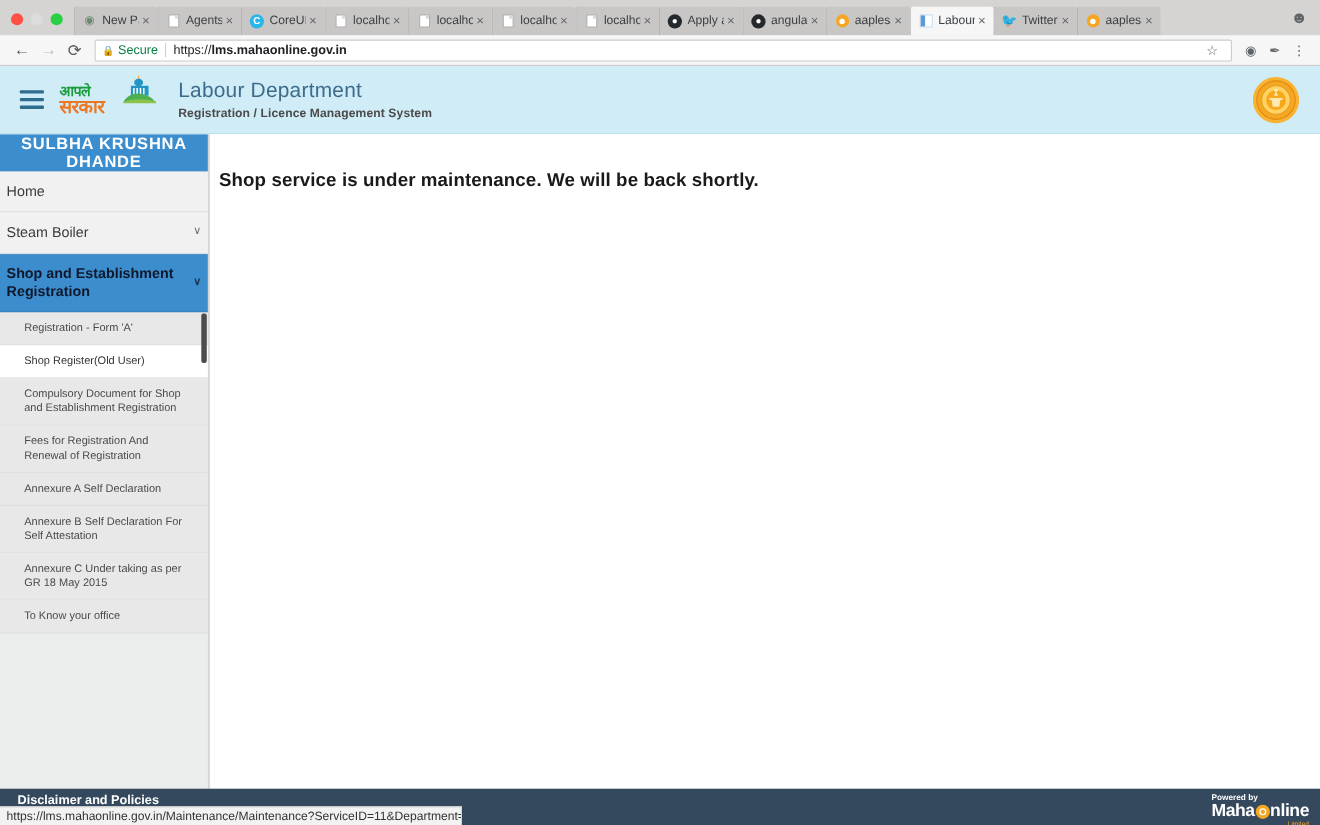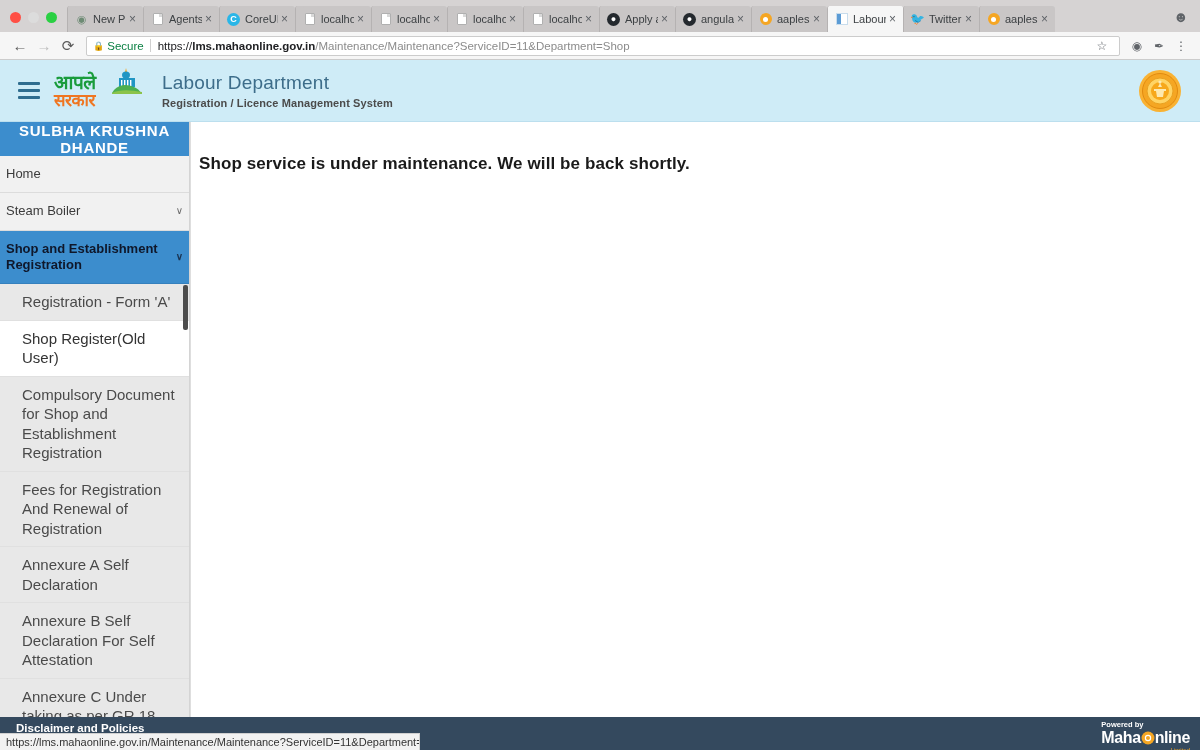--- a/index.html
+++ b/index.html
@@ -114,21 +114,21 @@
     position: relative;
   }
   .hamburger { margin: 0 14px 0 18px; display: flex; flex-direction: column; gap: 4px; cursor: pointer; }
   .hamburger span { width: 22px; height: 3px; background: #2f6d8f; border-radius: 1px; display: block; }
 
   .brand-logo {
     width: 90px; height: 46px; position: relative;
     display: flex; flex-direction: column; justify-content: center;
     line-height: 1;
   }
-  .brand-logo .l1 { font-size: 19px; color: #1a9c3c; font-weight: bold; letter-spacing: -0.5px; }
+  .brand-logo .l1 { font-size: 13px; color: #1a9c3c; font-weight: bold; letter-spacing: -0.5px; }
   .brand-logo .l2 { font-size: 17px; color: #ef7622; font-weight: bold; letter-spacing: -0.5px; }
   .brand-logo .dome {
     position: absolute; right: 2px; top: 0; width: 30px; height: 26px;
   }
 
   .hdr-titles { margin-left: 18px; }
   .hdr-title { font-size: 19px; color: #3d6d8a; font-weight: normal; letter-spacing: .2px; }
   .hdr-sub { font-size: 11px; color: #4b4b4b; margin-top: 3px; font-weight: bold; letter-spacing: .1px; }
 
   .emblem {
@@ -157,21 +157,21 @@
     display: flex; align-items: center; justify-content: space-between;
     line-height: 1.25;
   }
   .nav-item.first { background: #f1f1f1; }
   .nav-item.active {
     background: #3c8dcd; color: #0f172a; font-weight: bold;
     border-bottom: 1px solid #3580bd;
   }
   .nav-item .caret { font-size: 10px; opacity: .75; margin-left: 6px; }
   .sub-item {
-    padding: 8px 14px 8px 22px; font-size: 15px; color: #4a4a4a;
+    padding: 8px 14px 8px 22px; font-size: 10px; color: #4a4a4a;
     background: #e8e8e8; line-height: 1.3;
     border-bottom: 1px solid #e0e0e0;
   }
   .sub-item.hover { background: #ffffff; color: #333; }
   .sidebar-scroll-thumb {
     position: absolute; right: 1px; top: 163px;
     width: 5px; height: 45px; background: #4c4c4c; border-radius: 2px;
   }
 
   .content {
@@ -326,21 +326,20 @@
   <div class="toolbar">
     <div class="navbtn">←</div>
     <div class="navbtn dim">→</div>
     <div class="navbtn">⟳</div>
     <div class="omnibox">
       <span class="lock">🔒</span>
       <span class="secure-txt">Secure</span>
       <span class="divider-v"></span>
       <span class="url-scheme">https://</span>
         <span class="url-dom">lms.mahaonline.gov.in</span>
-        <span class="url-rest">/Maintenance/Maintenance?ServiceID=11&amp;Department=Shop</span>
       <span style="flex:1"></span>
       <span class="tb-icon">☆</span>
     </div>
     <div class="tb-icon">◉</div>
     <div class="tb-icon">✒</div>
     <div class="tb-icon">⋮</div>
   </div>
 
   <div class="page">
 

